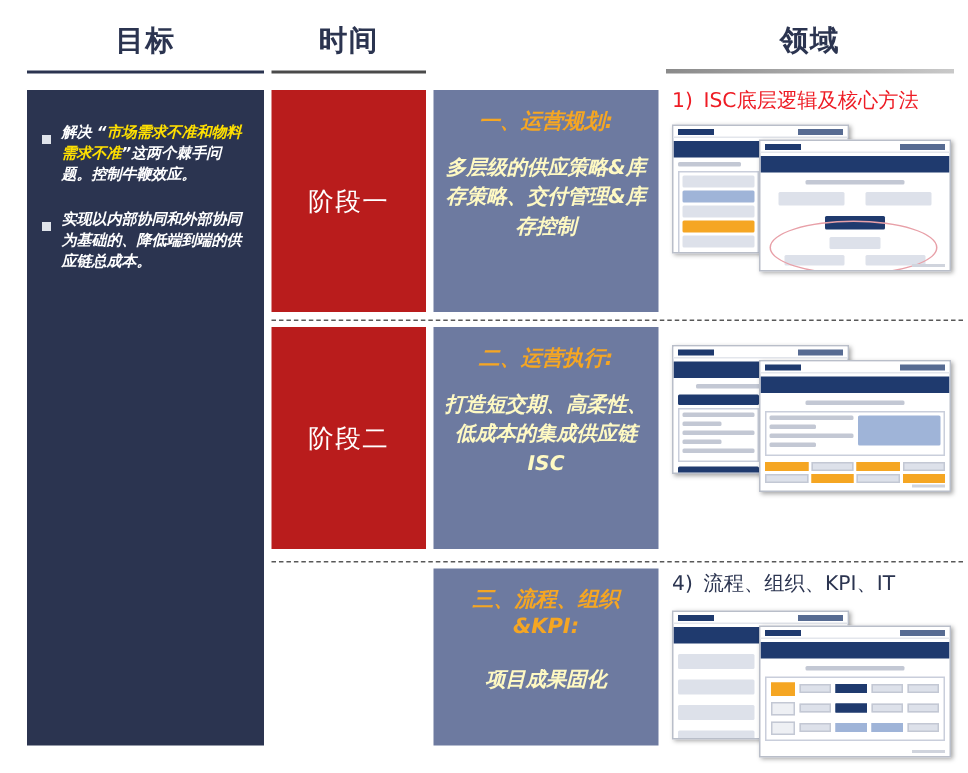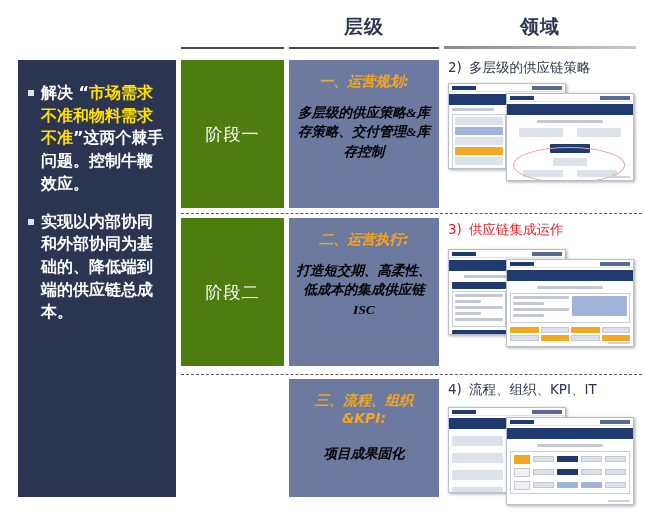--- a/index.html
+++ b/index.html
@@ -45,30 +45,31 @@
     display: flex; align-items: flex-start;
     margin-bottom: 15px;
   }
   .goal-bullet {
     width: 6px; height: 6px; flex: 0 0 6px;
     margin-top: 8px; margin-right: 7px;
   }
   .goal-bullet.w { background: #dfe3ea; }
   .goal-bullet.y { background: #ffe000; }
   .goal-text {
-    font-size: 16px; font-weight: bold; line-height: 1.42;
+    font-size: 10px; font-weight: bold; line-height: 1.42;
     letter-spacing: 0px;
+    font-style: italic;
   }
   .goal-text .w { color: #ffffff; }
   .goal-text .y { color: #ffe000; }
 
   
   .stage-box {
     position: absolute; left: 181px; width: 103px;
-    background: #4d7c0f;
+    background: #b91c1c;
     display: flex; align-items: center; justify-content: center;
     color: #ffffff; font-size: 17px; letter-spacing: 1px;
   }
   #stage-1 { top: 60px;  height: 148px; }
   #stage-2 { top: 218px; height: 148px; }
   #stage-3 { top: 379px; height: 118px; }
 
   
   .level-box {
     position: absolute; left: 289px; width: 150px;
@@ -79,22 +80,22 @@
   #level-1 { top: 60px;  height: 148px; }
   #level-2 { top: 218px; height: 148px; }
   #level-3 { top: 379px; height: 118px; }
 
   .level-title {
     color: #f5a623; font-size: 14px; font-weight: bold;
     font-style: italic; line-height: 1.3; margin-bottom: 13px;
   }
   #level-3 .level-title { margin-bottom: 17px; }
   .level-body {
-    color: #000000; font-size: 13.5px; font-weight: bold;
-    font-style: italic; line-height: 1.42; font-family: Liberation Serif, serif;
+    color: #fef9c3; font-size: 13.5px; font-weight: bold;
+    font-style: italic; line-height: 1.42;
   }
 
   
   .domain-row { position: absolute; left: 444px; width: 198px; }
   #domain-1 { top: 58px;  height: 152px; }
   #domain-2 { top: 220px; height: 148px; }
   #domain-3 { top: 380px; height: 120px; }
 
   .domain-list { list-style: none; margin-left: 4px; }
   .domain-list li {
@@ -150,25 +151,26 @@
     border-top: 1px dashed #585858;
   }
   #dsep-1 { top: 213px; }
   #dsep-2 { top: 374px; }
 </style>
 </head>
 <body>
 
 <div class="page">
 
+  <div class="hdr" id="hdr-goal">
+    <div class="htxt">目标</div>
+    <div class="rule"></div>
+  </div>
   <div class="hdr" id="hdr-time">
-    <div class="rule"></div>
-  </div>
-  <div class="hdr" id="hdr-level">
-    <div class="htxt">层级</div>
+    <div class="htxt">时间</div>
     <div class="rule"></div>
   </div>
   <div class="hdr" id="hdr-domain">
     <div class="htxt">领域</div>
     <div class="rule"></div>
   </div>
 
   <div id="goal-panel">
     <div class="goal-item">
       <span class="goal-bullet w"></span>
@@ -195,21 +197,21 @@
     <div class="level-title">二、运营执行:</div>
     <div class="level-body">打造短交期、高柔性、低成本的集成供应链 ISC</div>
   </div>
   <div class="level-box" id="level-3">
     <div class="level-title">三、流程、组织&amp;KPI:</div>
     <div class="level-body">项目成果固化</div>
   </div>
 
   <div class="domain-row" id="domain-1">
     <ul class="domain-list">
-      <li><span class="num dnavy">2)</span><span class="dnavy">多层级的供应链策略</span></li>
+      <li><span class="num dred">1)</span><span class="dred">ISC底层逻辑及核心方法</span></li>
     </ul>
     <div class="thumbs">
       <div class="thumb t-back">
         <div class="tm-head">
           <span class="tm-logo-l"></span>
           <span class="tm-logo-r"></span>
         </div>
         <div class="tm-bar"></div>
         <div class="tm-body">
           <div class="tm-cols">
@@ -257,23 +259,20 @@
           </div>
 
           <div class="tm-oval" style="left:6px;top:32px;width:112px;height:36px;"></div>
         </div>
         <span class="tm-foot"></span>
       </div>
     </div>
   </div>
 
   <div class="domain-row" id="domain-2">
-    <ul class="domain-list">
-      <li><span class="num dred">3)</span><span class="dred">供应链集成运作</span></li>
-    </ul>
     <div class="thumbs" style="margin-top:10px;">
       <div class="thumb t-back">
         <div class="tm-head">
           <span class="tm-logo-l"></span>
           <span class="tm-logo-r"></span>
         </div>
         <div class="tm-bar"></div>
         <div class="tm-body">
           <div class="tm-line m" style="margin:1px auto 4px;"></div>
           <div class="tm-cols">

